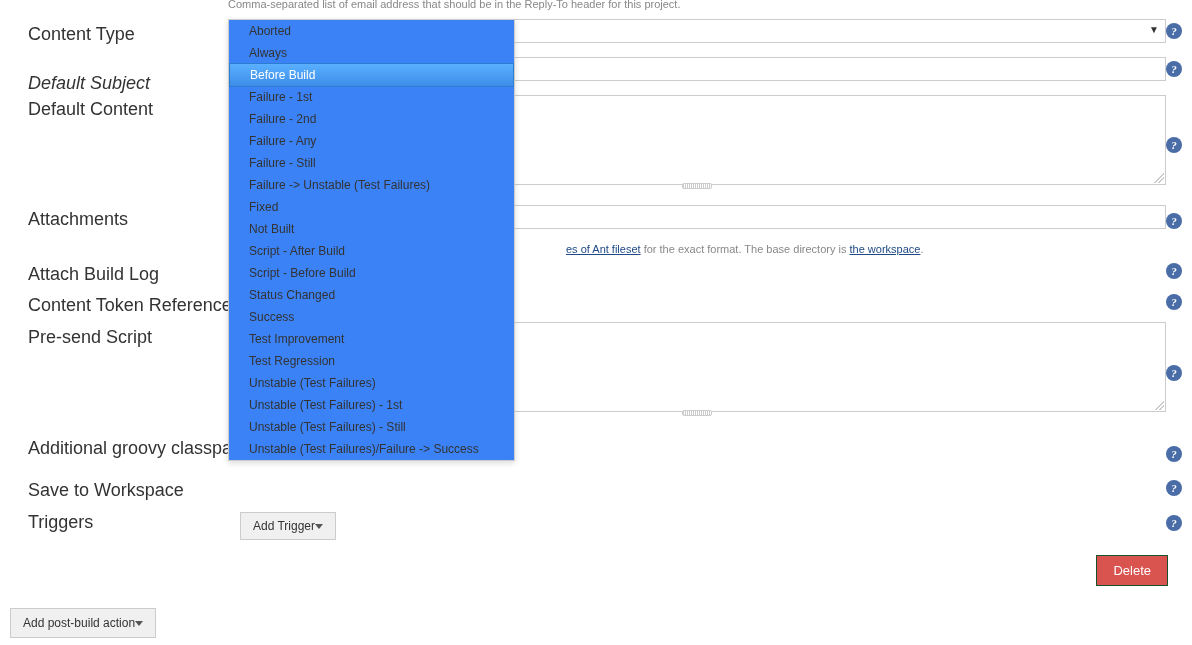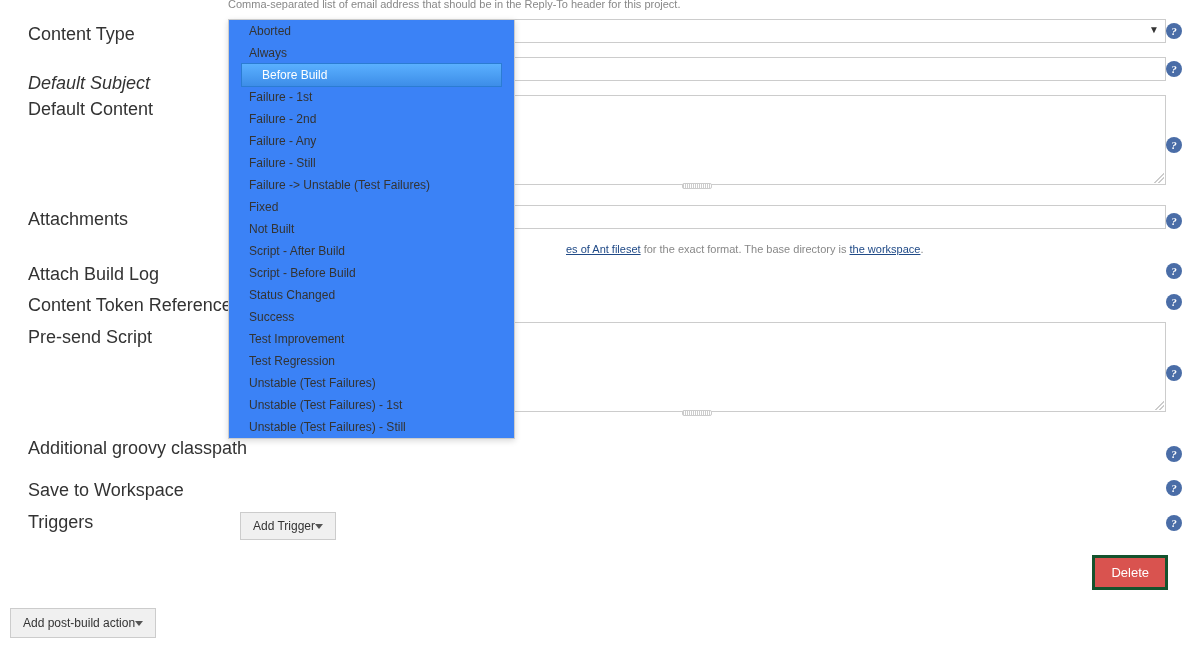--- a/index.html
+++ b/index.html
@@ -119,42 +119,42 @@
     padding: 4px 20px;
     font-size: 12px;
     color: #333;
     cursor: pointer;
   }
   .dropdown-item.selected {
     background: #3399ff;
     background: linear-gradient(#5ab0ff, #3d8de8);
     color: #fff;
     border: 1px solid #2b7cd3;
-    margin: -1px 12px;
+    margin: -1px 0;
   }
   .btn {
     display: inline-flex;
     align-items: center;
     gap: 0;
     padding: 6px 12px;
     border: 1px solid #ccc;
     background: #f0f0f0;
     font-size: 12px;
     color: #333;
     cursor: pointer;
   }
   .btn-dropdown-arrow {
     width: 0; height: 0;
     border-left: 4px solid transparent;
     border-right: 4px solid transparent;
     border-top: 5px solid #555;
   }
   .btn-delete {
     background: #d9534f;
-    border: 3px solid #14532d;
+    border: 1px solid #14532d;
     color: #fff;
     padding: 7px 16px;
     font-size: 13px;
   }
 </style>
 </head>
 <body>
 
 <div class="container">
 
@@ -251,15 +251,16 @@
       <div class="dropdown-item">Not Built</div>
       <div class="dropdown-item">Script - After Build</div>
       <div class="dropdown-item">Script - Before Build</div>
       <div class="dropdown-item">Status Changed</div>
       <div class="dropdown-item">Success</div>
       <div class="dropdown-item">Test Improvement</div>
       <div class="dropdown-item">Test Regression</div>
       <div class="dropdown-item">Unstable (Test Failures)</div>
       <div class="dropdown-item">Unstable (Test Failures) - 1st</div>
       <div class="dropdown-item">Unstable (Test Failures) - Still</div>
+      <div class="dropdown-item">Unstable (Test Failures)/Failure -&gt; Success</div>
     </div>
 
 </div>
 
 </body></html>

